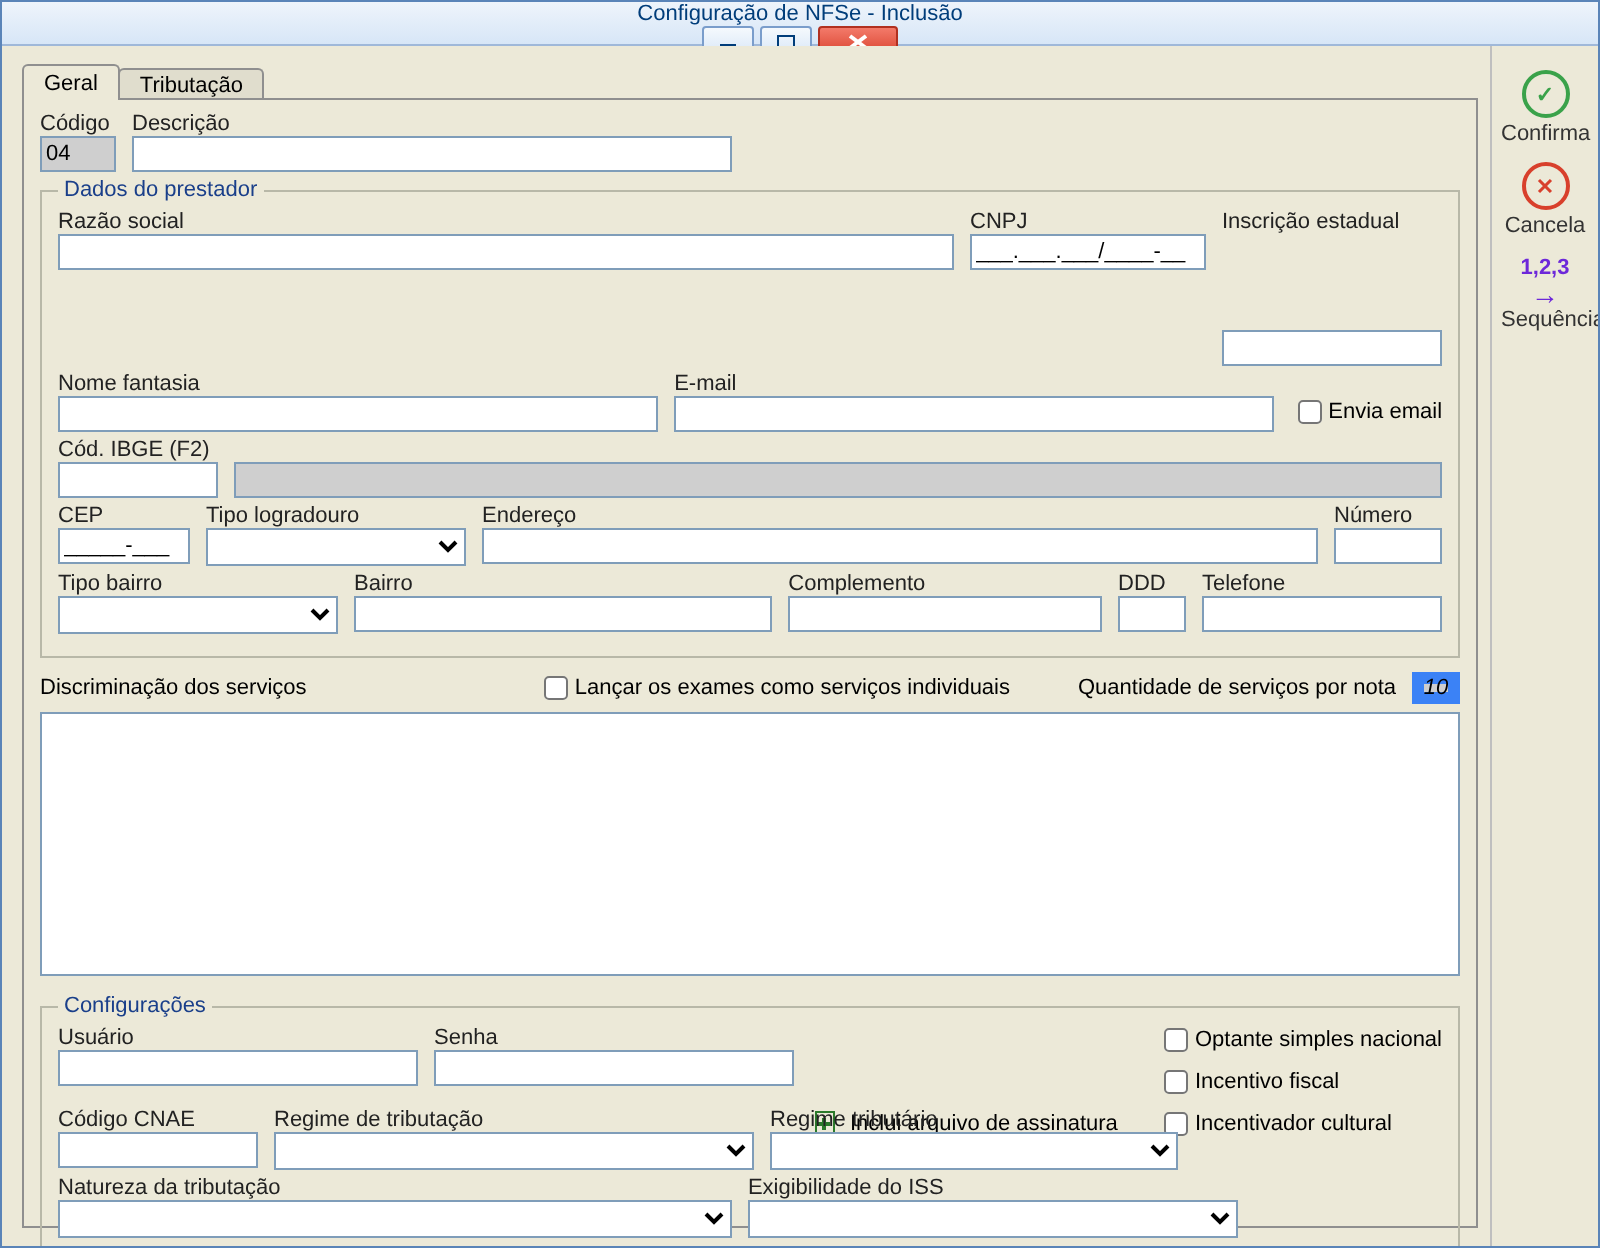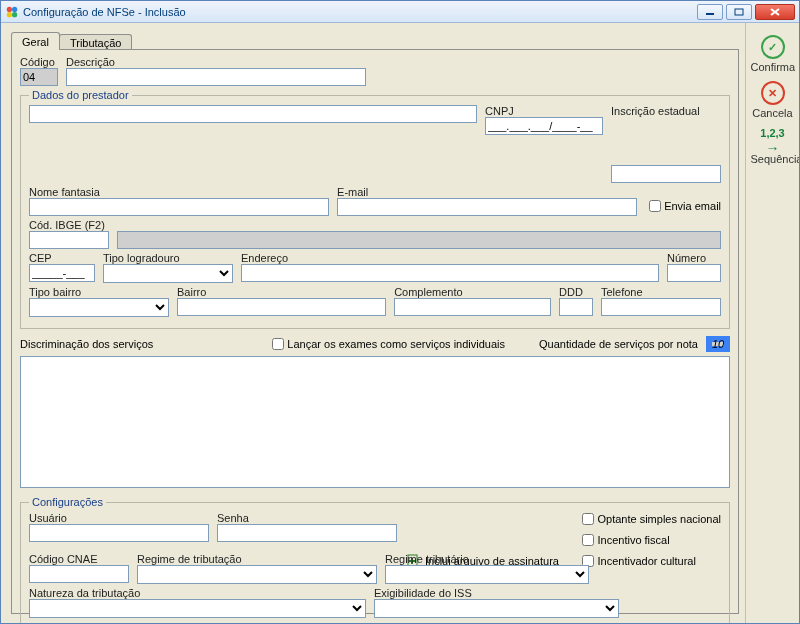--- a/index.html
+++ b/index.html
@@ -1,33 +1,33 @@
 <!DOCTYPE html>
 <html><head>
 <meta charset="utf-8">
 <style>
   * { box-sizing: border-box; font-family: "Tahoma", "Segoe UI", sans-serif; font-size: 11px; }
   html, body { margin:0; padding:0; height:100%; }
   body { background:#fff; width:800px; height:624px; overflow:hidden; border:1px solid #5a84b8; }
 
   
-  .titlebar { height:22px; background:linear-gradient(#eef4fb,#d7e6f7); display:flex; align-items:center; padding:0 4px; border-bottom:1px solid #9fb8d9; }
+  .titlebar { height:22px; background:linear-gradient(#eef4fb,#d7e6f7); display:flex; align-items:center; padding:0 4px; border-bottom:1px solid #9fb8d9;flex-direction:column; }
   .titlebar .icon { width:14px; height:14px; margin-right:4px; }
   .titlebar .title { flex:1; color:#003d7a; font-weight:normal; }
   .winbtns { display:flex; gap:3px; }
   .winbtn { width:26px; height:16px; border:1px solid #7a9dcb; border-radius:2px; display:flex; align-items:center; justify-content:center; background:linear-gradient(#f5f9fd,#d7e6f7); color:#003d7a; }
   .winbtn.close { background:linear-gradient(#f37a6a,#d8402c); border-color:#b13020; color:#fff; width:40px; font-weight:bold; }
 
   .app { display:flex; height:calc(100% - 22px); }
   .main { flex:1; background:#ECE9D8; padding:6px 6px 6px 10px; overflow:hidden; }
   .sidepanel { width:54px; background:#ECE9D8; padding-top:12px; border-left:1px solid #bfbfbf; display:flex; flex-direction:column; align-items:center; gap:8px; }
   .sidebtn { width:44px; text-align:center; font-size:10px; color:#333; cursor:default; }
   .sidebtn .circ { width:24px; height:24px; border:2px solid #3aa24a; border-radius:50%; margin:0 auto 2px; display:flex; align-items:center; justify-content:center; color:#3aa24a; font-weight:bold; }
   .sidebtn .circ.red { border-color:#d8402c; color:#d8402c; }
-  .seqicon { color:#15803d; font-weight:bold; font-size:12px; text-align:center; line-height:1; }
+  .seqicon { color:#6d28d9; font-weight:bold; font-size:12px; text-align:center; line-height:1; }
   .seqicon .arrow { font-size:14px; }
 
   
   .tabs { display:flex; align-items:flex-end; height:20px; }
   .tab { padding:3px 10px 2px; background:#ECE9D8; border:1px solid #8f8f8f; border-bottom:none; margin-right:-1px; border-top-left-radius:3px; border-top-right-radius:3px; position:relative; top:1px; z-index:2; }
   .tab.inactive { background:#e0ddcd; z-index:0; top:2px; padding-top:2px; }
   .tabpage { border:1px solid #8f8f8f; background:#ECE9D8; padding:6px 8px; height:565px; position:relative; }
 
   
   .row { display:flex; gap:8px; margin-bottom:3px; }
@@ -96,20 +96,21 @@
           <input class="text" style="">
         </div>
       </div>
 
       
       <fieldset>
         <legend>Dados do prestador</legend>
 
         <div class="row">
           <div class="field" style="flex:1;">
+            <label>Razão social</label>
             <input class="text" style="">
           </div>
           <div class="field" style="width:118px;">
             <label>CNPJ</label>
             <input class="text" value="___.___.___/____-__" style="">
           </div>
           <div class="field" style="width:110px;gap:48px;">
             <label>Inscrição estadual</label>
             <input class="text" style="">
           </div>

